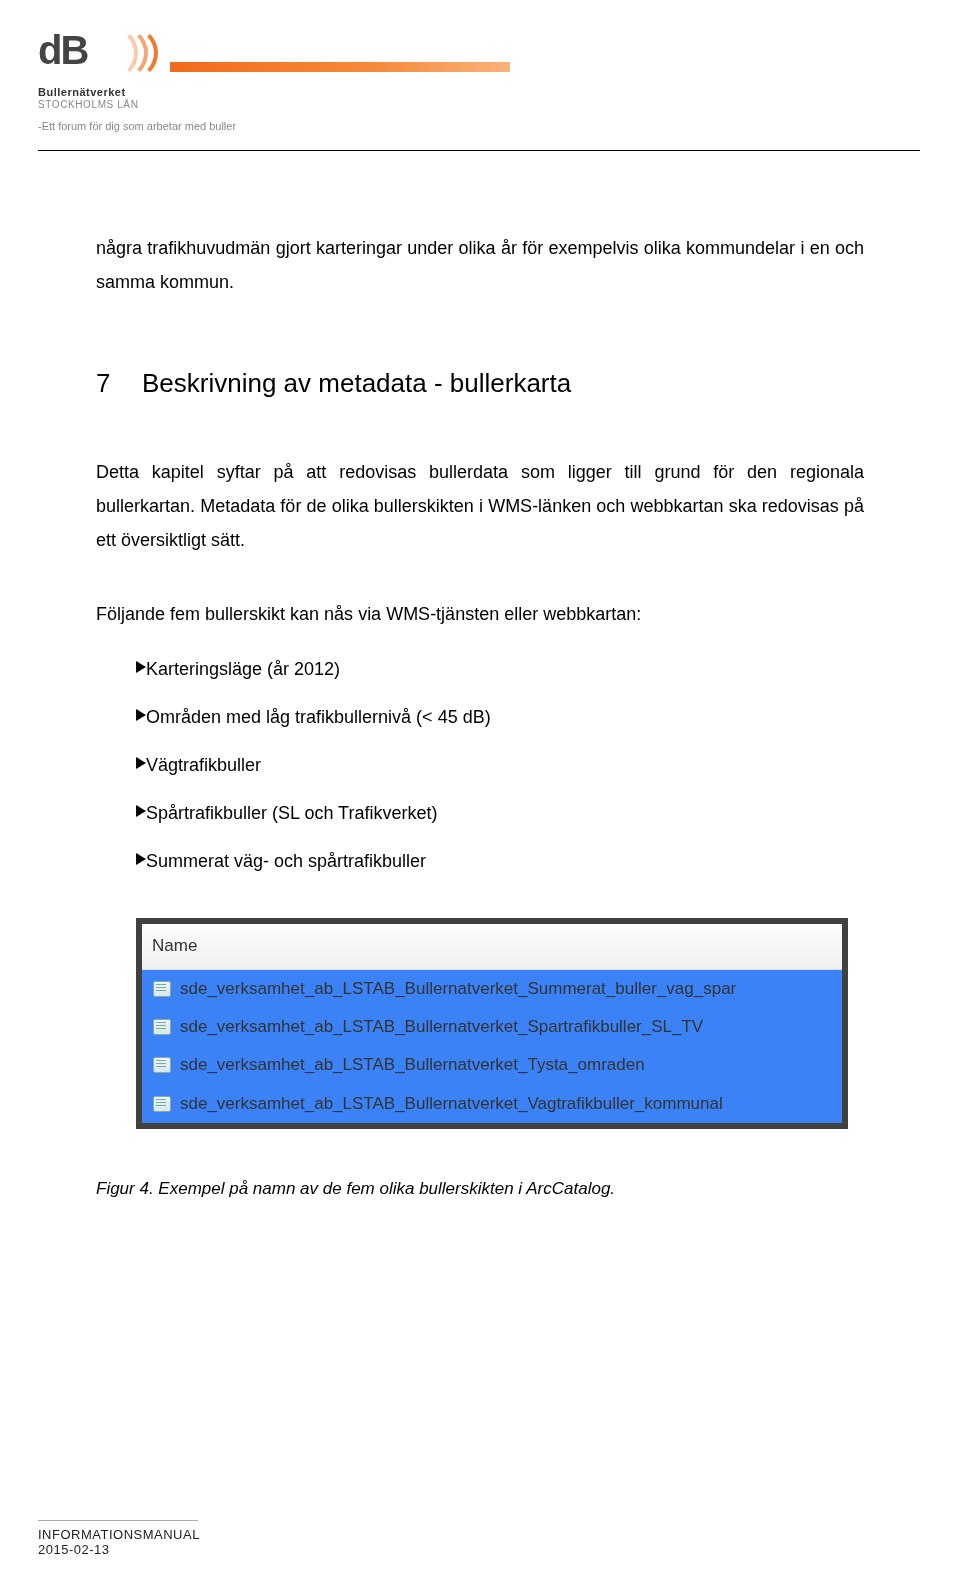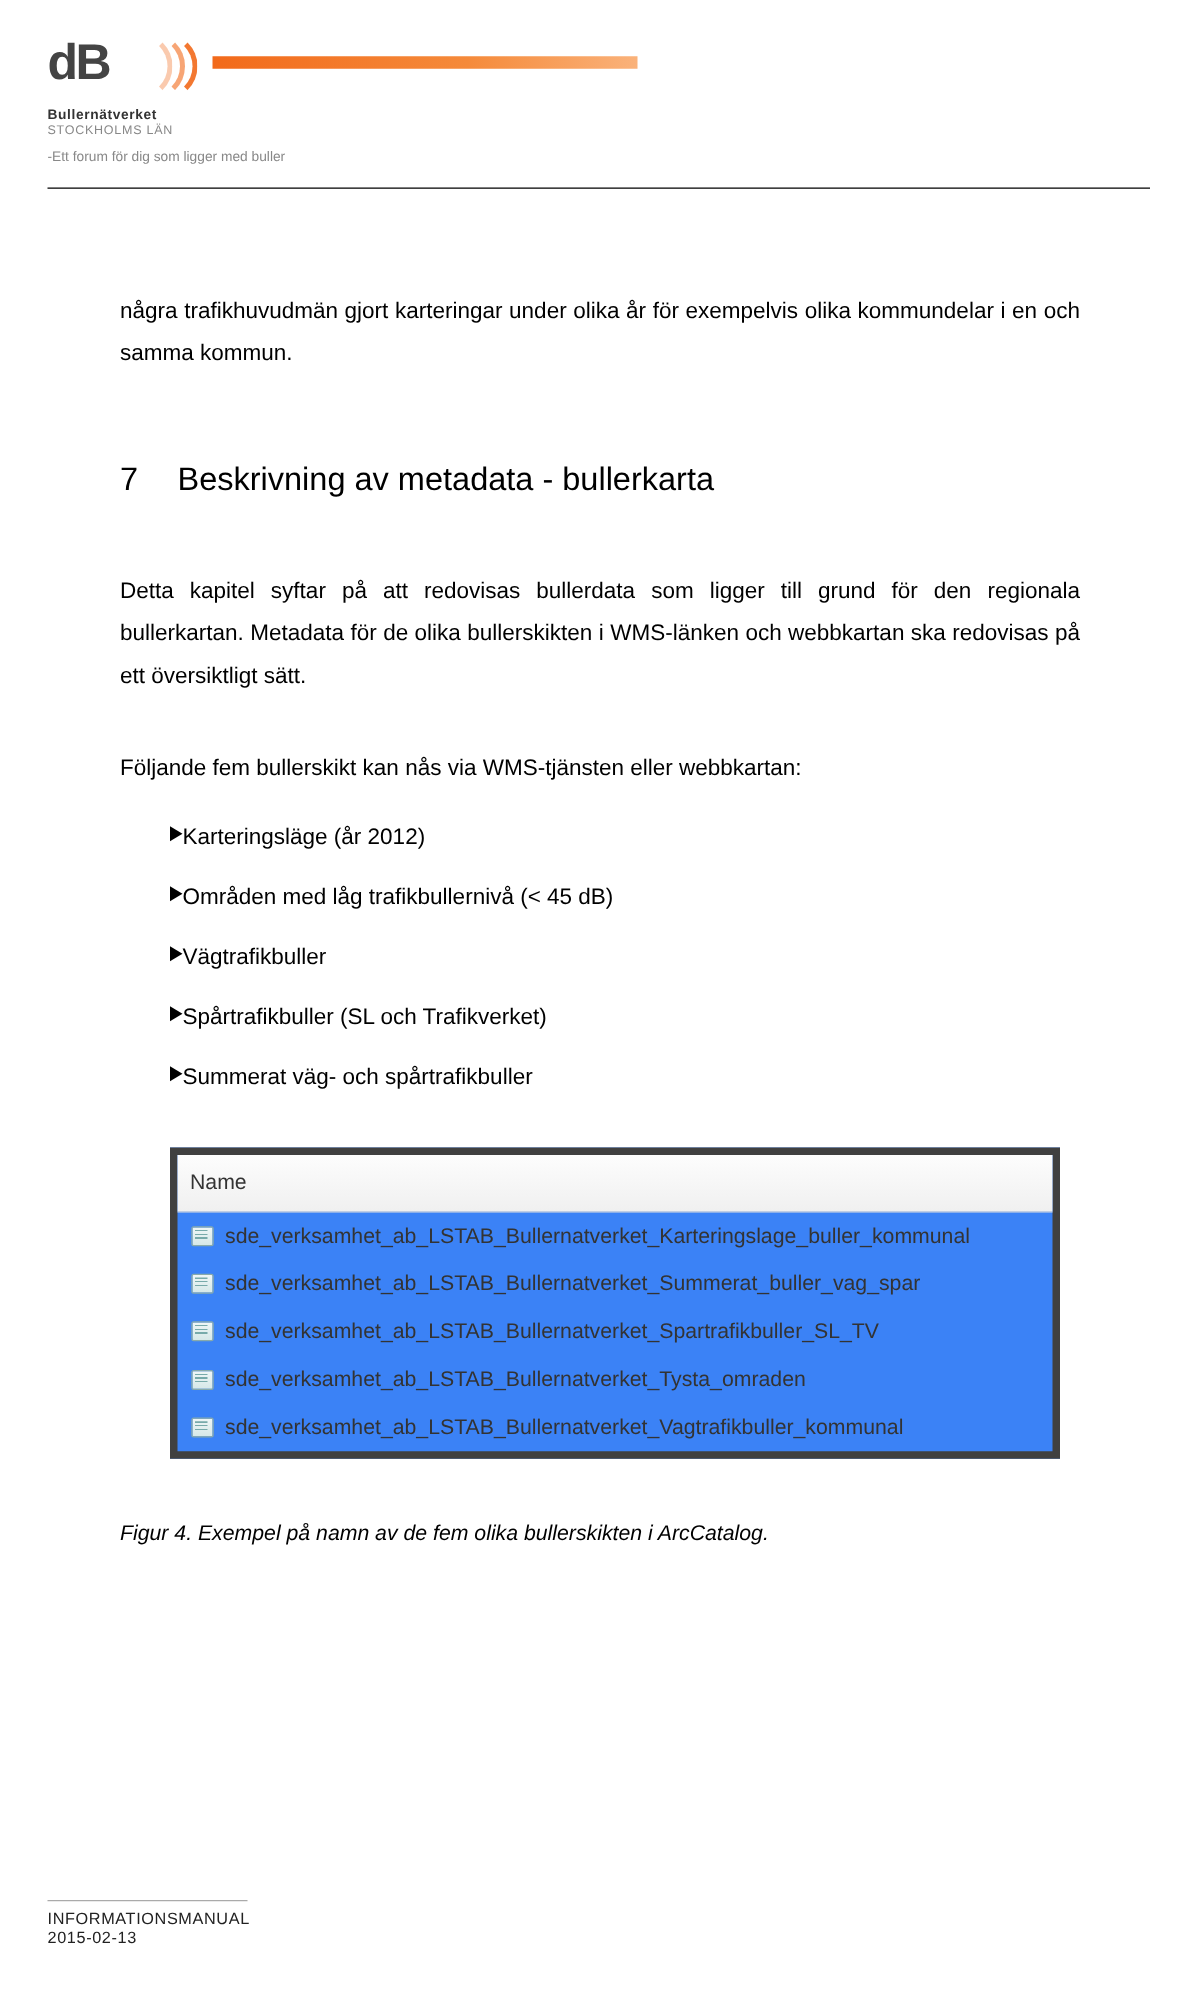--- a/index.html
+++ b/index.html
@@ -1,18 +1,18 @@
 <!DOCTYPE html>
 <html><head>
 <meta charset="utf-8">
 <style>
   html,body{margin:0;padding:0;background:#fff;font-family:Arial,Helvetica,sans-serif;color:#000}
   .page{width:960px;height:1593px;position:relative;box-sizing:border-box}
   .header{padding:28px 0 0 38px}
-  .logo-row{display:flex;align-items:center;gap:2px}
+  .logo-row{display:flex;align-items:flex-end;gap:2px}
   .logo-mark{position:relative;width:110px;height:56px}
   .db-text{position:absolute;left:0;top:0;font-size:40px;font-weight:700;color:#444;font-family:Arial,sans-serif;letter-spacing:-2px}
   .arc{position:absolute;border:4px solid;border-color:transparent;border-right-color:#f26a1b;border-radius:50%;width:46px;height:46px}
   .arc.a1{left:46px;top:-2px;opacity:.35}
   .arc.a2{left:56px;top:-2px;opacity:.6}
   .arc.a3{left:66px;top:-2px;opacity:.9}
   .orange-bar{height:10px;width:340px;background:linear-gradient(to right,#f26a1b,#f58a3a 60%,#fab27a);margin-left:20px;margin-bottom:12px}
   .logo-sub{font-size:11px;color:#333;margin-top:2px;letter-spacing:.5px}
   .logo-sub .bold{font-weight:700}
   .logo-sub2{font-size:10px;color:#888;letter-spacing:.6px;margin-top:1px}
@@ -47,21 +47,21 @@
         <span class="arc a1"></span>
         <span class="arc a2"></span>
         <span class="arc a3"></span>
       </div>
       <div class="orange-bar"></div>
     </div>
     <div class="logo-sub">
       <span class="bold">Bullernätverket</span>
     </div>
     <div class="logo-sub2">STOCKHOLMS LÄN</div>
-    <div class="logo-tag">-Ett forum för dig som ligger med buller</div>
+    <div class="logo-tag">-Ett forum för dig som arbetar med buller</div>
   </div>
 
   <hr class="hr">
 
   <div class="content">
 
     <p class="para">några trafikhuvudmän gjort karteringar under olika år för exempelvis olika kommundelar i en och samma kommun.</p>
 
     <div class="h1">
       <span class="num">7</span>
@@ -92,24 +92,20 @@
       <li>
           <span class="chev"></span>
           <span>Summerat väg- och spårtrafikbuller</span>
         </li>
     </ul>
 
     <div class="panel">
       <div class="panel-h">Name</div>
       <div class="panel-row">
           <span class="ico"></span>
-          <span>sde_verksamhet_ab_LSTAB_Bullernatverket_Karteringslage_buller_kommunal</span>
-        </div>
-      <div class="panel-row">
-          <span class="ico"></span>
           <span>sde_verksamhet_ab_LSTAB_Bullernatverket_Summerat_buller_vag_spar</span>
         </div>
       <div class="panel-row">
           <span class="ico"></span>
           <span>sde_verksamhet_ab_LSTAB_Bullernatverket_Spartrafikbuller_SL_TV</span>
         </div>
       <div class="panel-row">
           <span class="ico"></span>
           <span>sde_verksamhet_ab_LSTAB_Bullernatverket_Tysta_omraden</span>
         </div>

